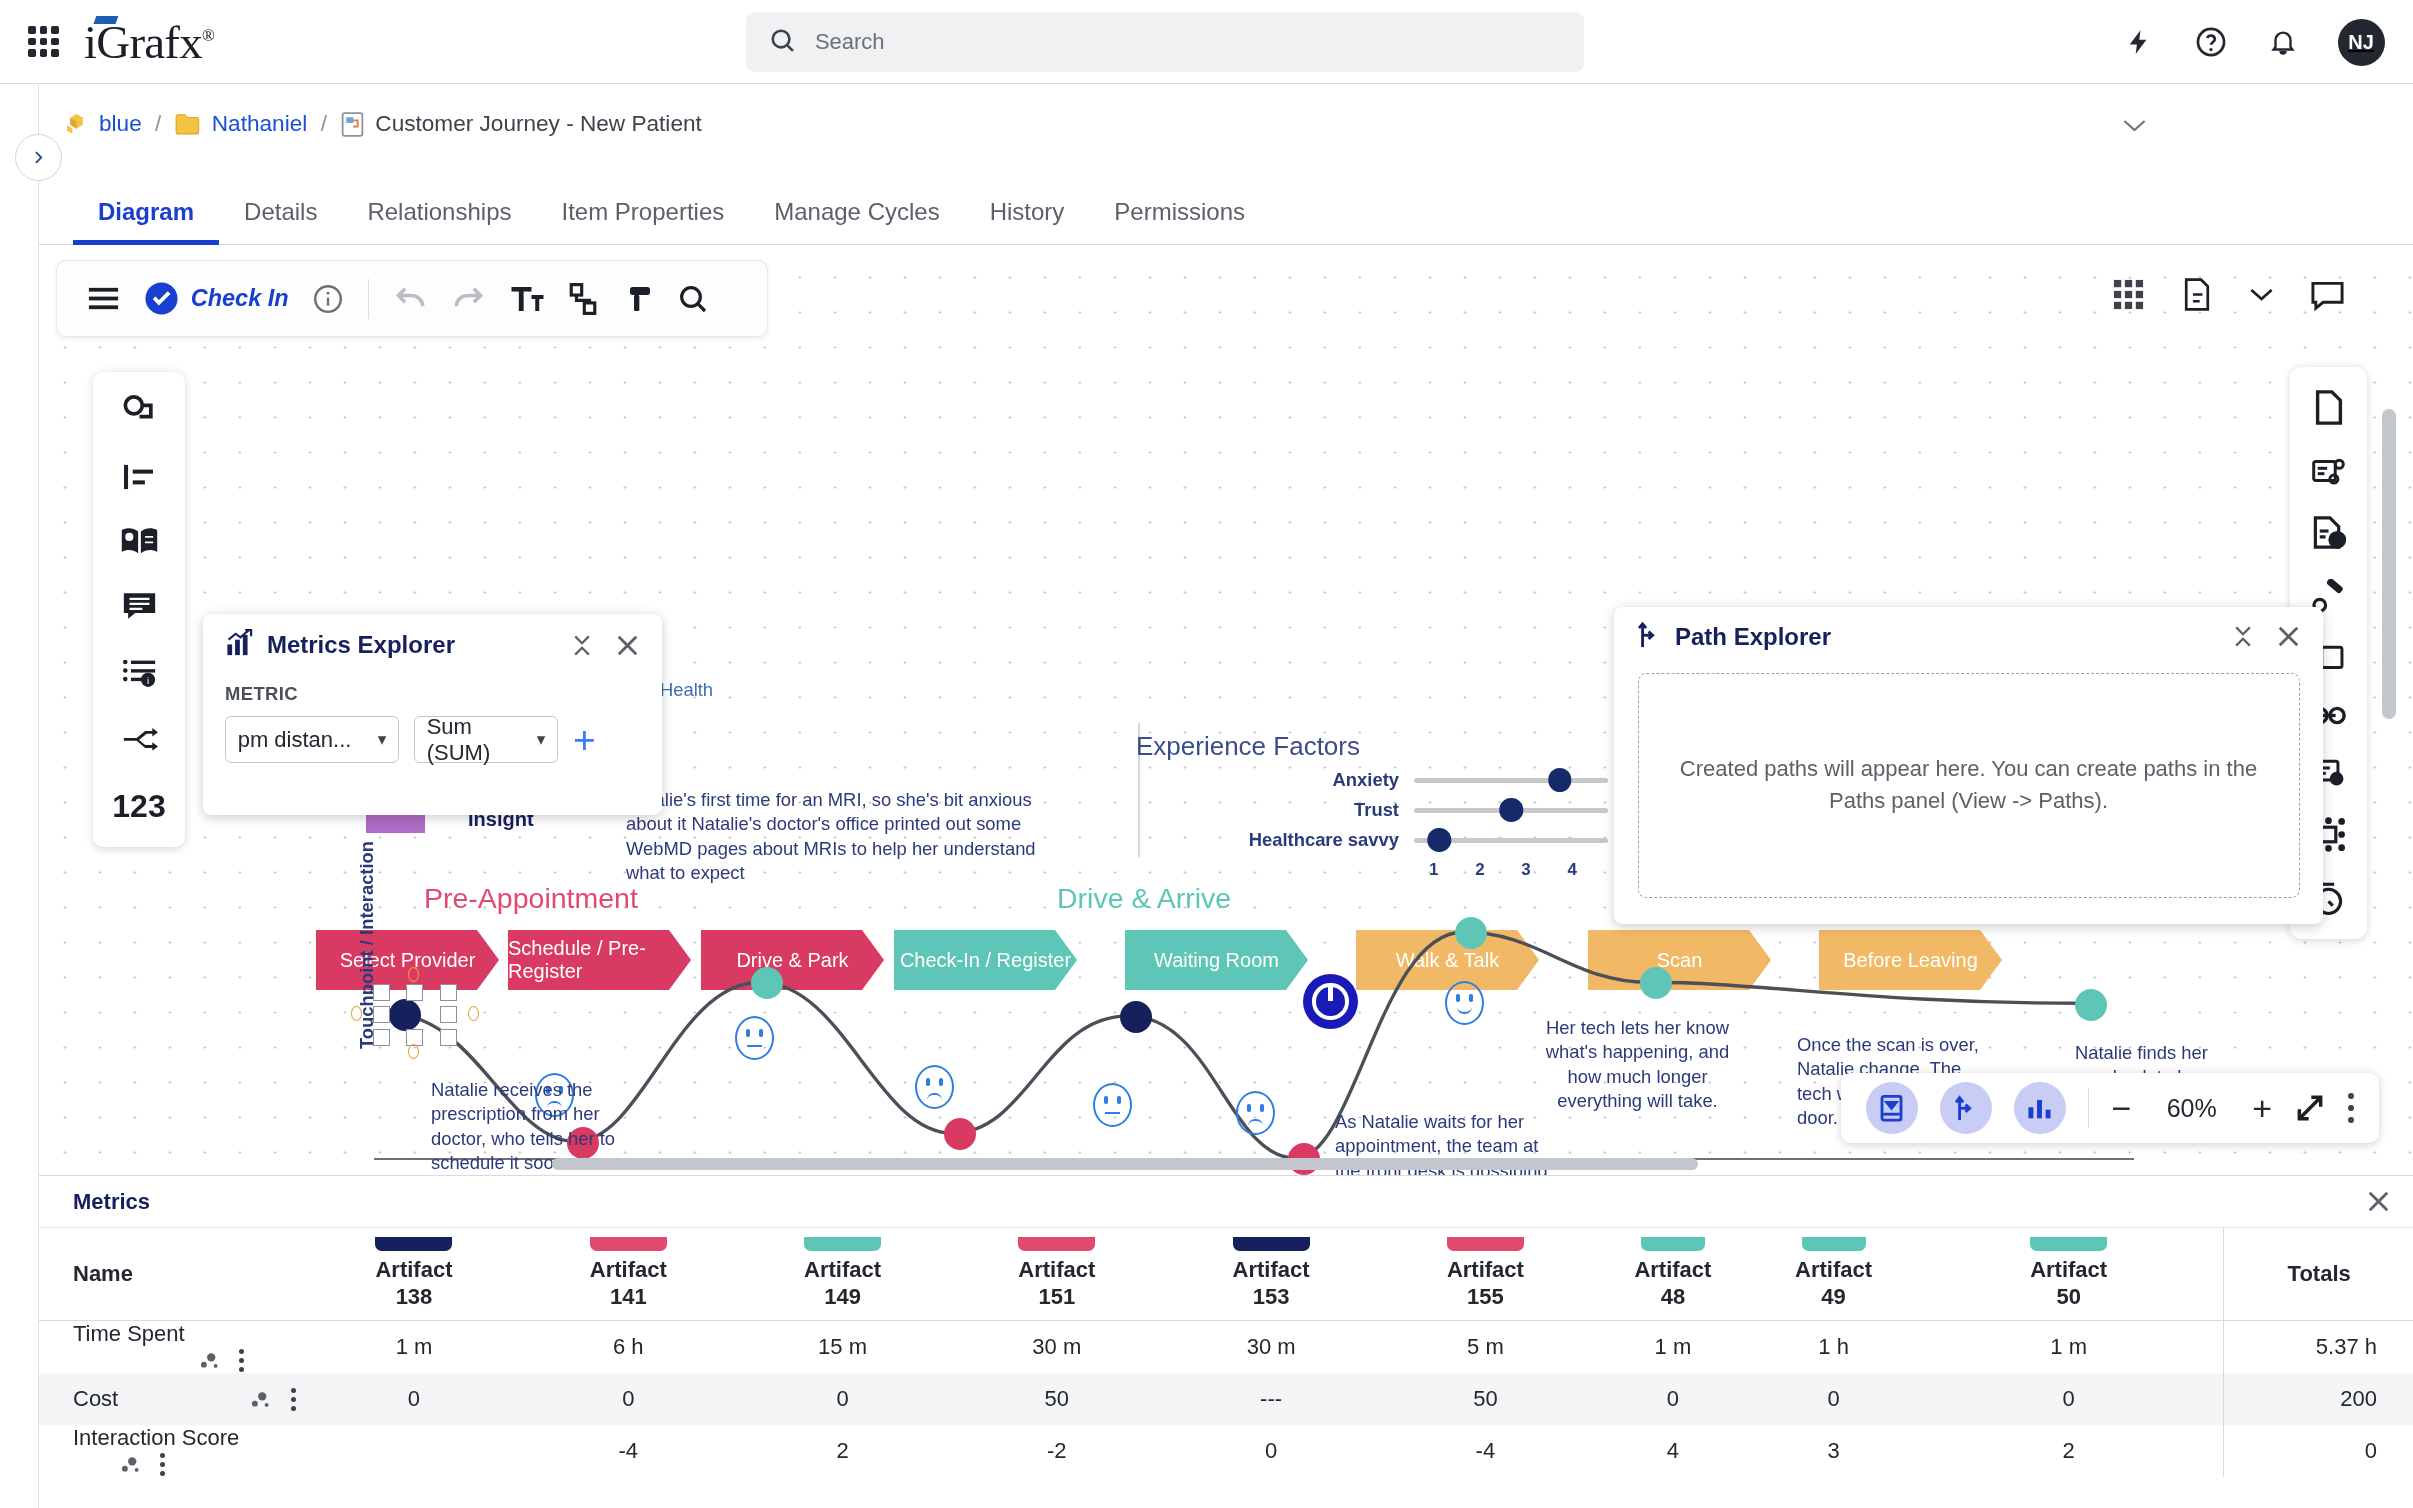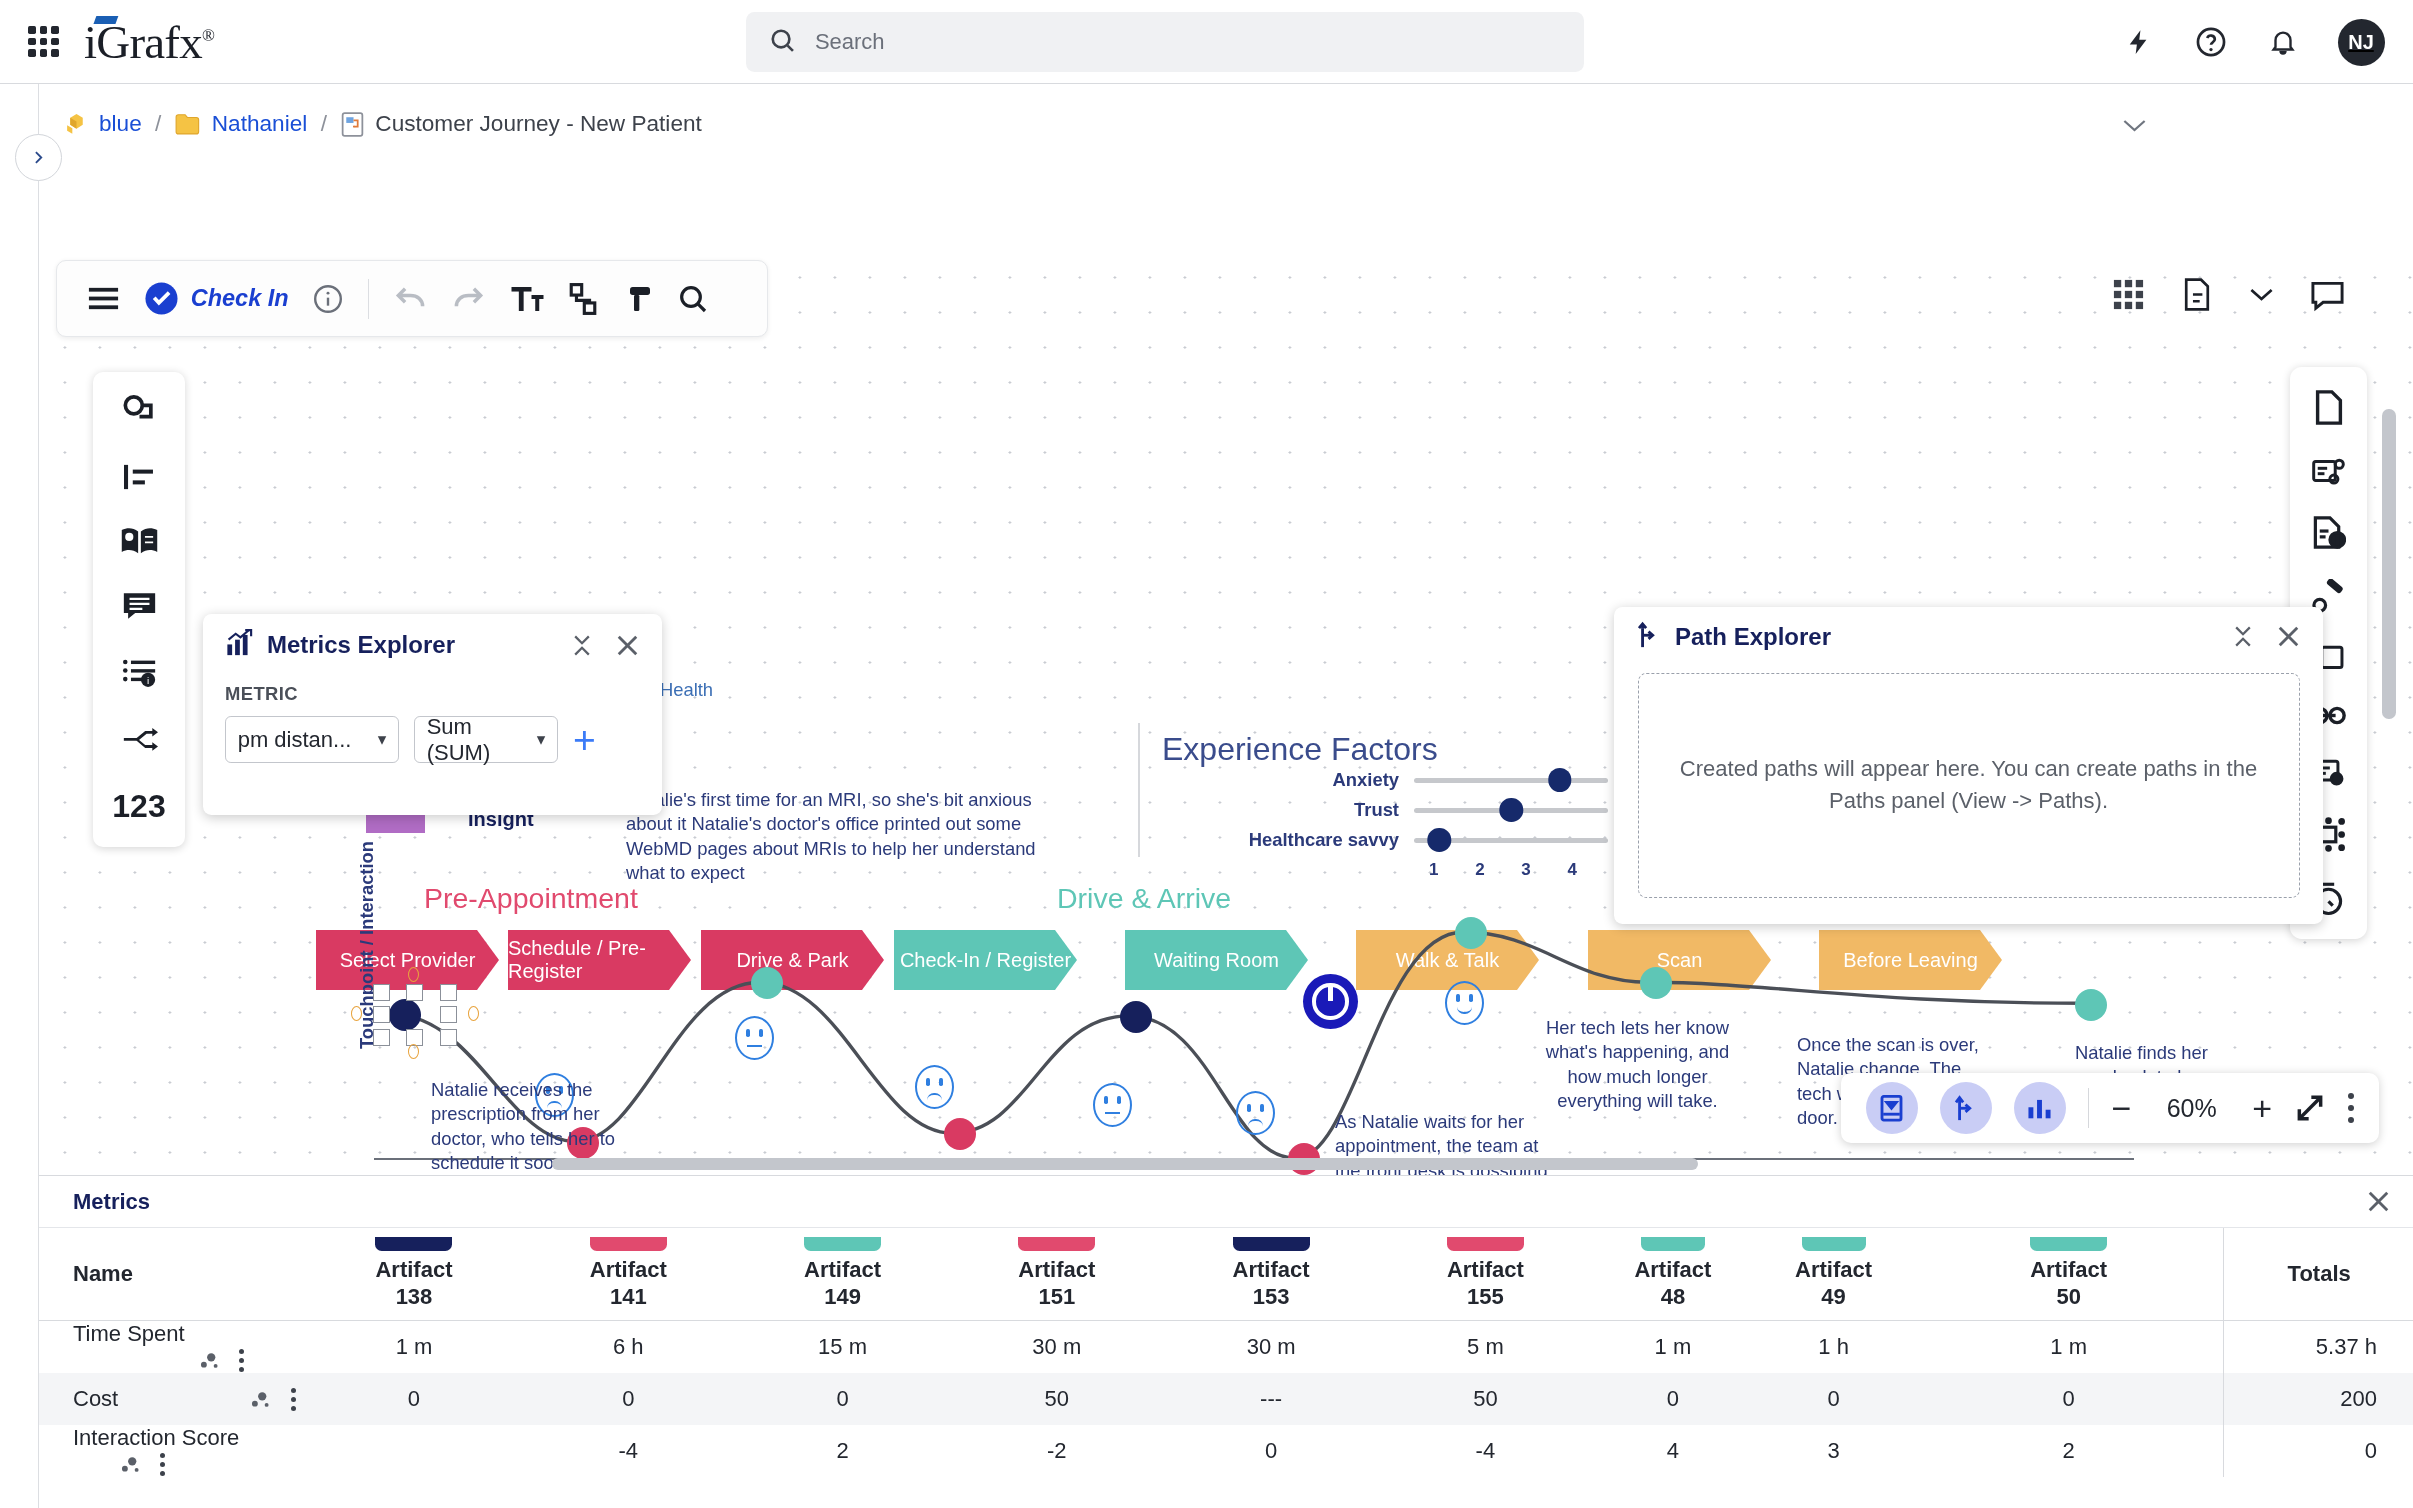--- a/index.html
+++ b/index.html
@@ -112,21 +112,21 @@
   
   .dg-title{position:absolute;left:469px;top:394px;font-size:39px;font-weight:700;color:#16205c;}
   .dg-sub{position:absolute;left:578px;top:434px;font-size:18.4px;color:#3c6fb5;}
   .persona{position:absolute;left:310px;top:511px;width:92px;height:67px;}
   .persona .hair{position:absolute;left:6.7px;top:0;width:79px;height:49px;background:#7c4a2d;border-radius:40px 40px 0 0;}
   .persona .face{position:absolute;left:18.4px;top:6.7px;width:55px;height:54px;background:#f0b87a;border-radius:50%;}
   .persona .body{position:absolute;left:17px;top:47px;width:59px;height:30px;background:#b06cc4;border-radius:11.7px 11.7px 0 0;}
   .insight{position:absolute;left:429px;top:563px;font-size:20px;font-weight:700;color:#16205c;}
   .note{position:absolute;color:#2b3a7a;font-size:18.4px;line-height:1.33;}
 
-  .ef-title{position:absolute;left:1123px;top:486px;font-size:32px;color:#3a4c8c;}
+  .ef-title{position:absolute;left:1097px;top:486px;font-size:26px;color:#3a4c8c;}
   .ef-wrap{position:absolute;left:1182px;top:520px;width:394px;}
   .ef-row{display:flex;align-items:center;height:30px;}
   .ef-name{width:193px;text-align:right;font-size:18.4px;font-weight:700;color:#2b3a7a;padding-right:15px;}
   .ef-track{position:relative;width:194px;height:5px;background:#c6c8cc;border-radius:2.5px;}
   .ef-dot{position:absolute;top:-9.2px;width:23.5px;height:23.5px;border-radius:50%;background:#162a6b;transform:translateX(-11.7px);}
   .ef-ticks{display:flex;width:194px;margin-left:208px;justify-content:space-between;font-size:17px;font-weight:700;color:#2b3a7a;padding-top:5px;}
   .vsep{position:absolute;left:1099px;top:478px;width:1.7px;height:134px;background:#d6d8dc;}
   .stage-group-label{position:absolute;font-size:28.5px;}
   .stage{position:absolute;top:685px;height:60px;display:flex;align-items:center;justify-content:center;
     color:#fff;font-size:20px;pointer-events:auto;cursor:pointer;
@@ -271,20 +271,29 @@
       </svg>
     </span>
     <span class="cur">Customer Journey - New Patient</span>
   </div>
   <div class="collapse-caret">
     <svg width="27" height="17" viewBox="0 0 24 14" fill="none" stroke="#707680" stroke-width="2">
         <polyline points="3 3 12 11 21 3"></polyline>
       </svg>
   </div>
 
+  <div class="tabs">
+    <div class="tab active">Diagram</div>
+    <div class="tab">Details</div>
+    <div class="tab">Relationships</div>
+    <div class="tab">Item Properties</div>
+    <div class="tab">Manage Cycles</div>
+    <div class="tab">History</div>
+    <div class="tab">Permissions</div>
+  </div>
 
   <div class="canvas">
 
     <div class="dg-title">Journey</div>
     <div class="dg-sub">ABC Health</div>
     <div class="persona">
       <div class="hair"></div>
         <div class="face"></div>
         <div class="body"></div>
     </div>

